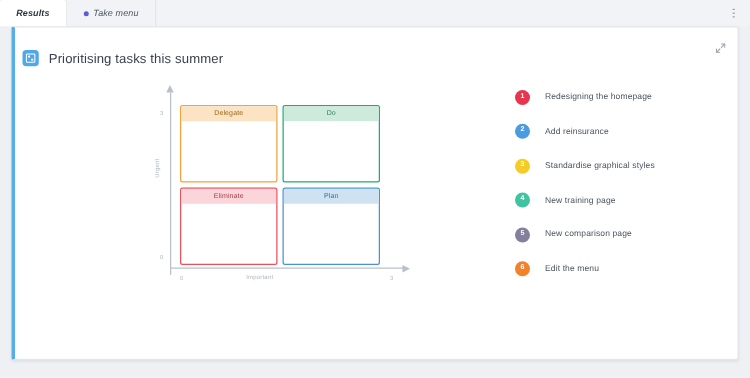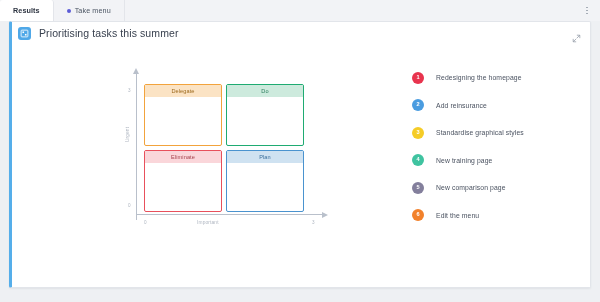--- a/index.html
+++ b/index.html
@@ -18,20 +18,21 @@
   }
 
   
   .tabbar {
     position: absolute;
     left: 0; top: 0;
     width: 600px; height: 21px;
     background: #f2f3f6;
     display: flex;
     align-items: flex-end;
+    font-style: italic;
   }
   .tab {
     height: 21px;
     display: flex;
     align-items: center;
     gap: 4px;
     padding: 0 13px;
     font-size: 7.2px;
     color: #4b5563;
     letter-spacing: .1px;
@@ -78,21 +79,21 @@
     box-shadow: 0 1px 2px rgba(40,50,70,.07);
     overflow: hidden;
   }
 
   
   .card-head {
     position: absolute;
     left: 0; top: 5px;
     width: 100%; height: 26px;
     display: flex;
-    align-items: flex-start;
+    align-items: flex-end;
     padding-left: 6px;
   }
   .head-icon {
     width: 13px; height: 13px;
     border-radius: 3px;
     background: #4fa8e8;
     display: flex;
     align-items: center;
     justify-content: center;
     flex: none;

